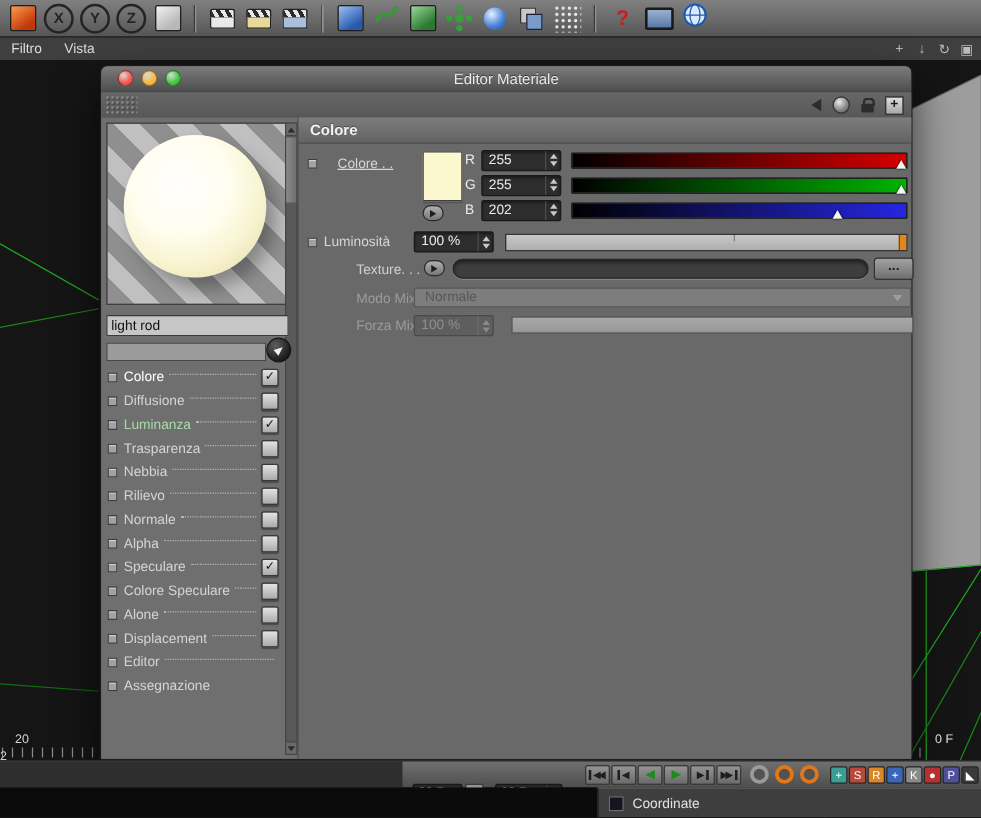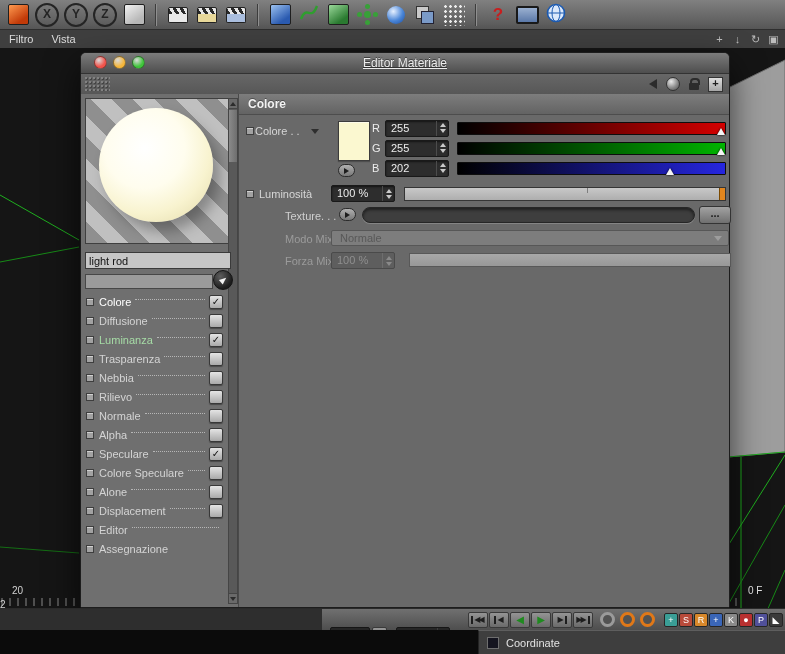--- a/index.html
+++ b/index.html
@@ -41,21 +41,21 @@
   .viewport{position:absolute;top:48px;left:0;width:785px;height:606px;background:#151515;}
   svg text{font-family:"Liberation Sans",sans-serif;}
   
   .mwindow{position:absolute;left:80px;top:52px;width:650px;height:556px;background:#6b6b6b;
            border:1px solid #1d1d1d;border-radius:6px 6px 2px 2px;box-sizing:border-box;
            box-shadow:0 14px 34px rgba(0,0,0,.65);}
   .titlebar{height:20px;border-radius:5px 5px 0 0;background:linear-gradient(#7c7c7c,#4e4e4e);
             border-bottom:1px solid #333;position:relative;}
   .traffic{position:absolute;left:13px;top:3px;display:flex;gap:6px;}
   .light{width:13px;height:13px;border-radius:50%;border:1px solid rgba(0,0,0,.4);box-sizing:border-box;}
-  .wtitle{text-align:center;line-height:20px;font-size:12px;color:#ececec;text-shadow:0 -1px 0 rgba(0,0,0,.45);text-decoration:underline;}
+  .wtitle{text-align:center;line-height:20px;font-size:12px;color:#ececec;text-shadow:0 -1px 0 rgba(0,0,0,.45);}
   .navstrip{height:20px;background:linear-gradient(#676767,#575757);border-bottom:1px solid #3e3e3e;position:relative;}
   .grip{position:absolute;left:3px;top:2px;width:26px;height:15px;
         background-image:radial-gradient(#828282 1px,transparent 1.2px),radial-gradient(#454545 1px,transparent 1.2px);
         background-size:4px 4px;background-position:0 0,1px 1px;}
   .nav-icons{position:absolute;right:6px;top:0;height:20px;display:flex;align-items:center;gap:9px;}
   .nav-tri-left{width:0;height:0;border-top:5px solid transparent;border-bottom:5px solid transparent;border-right:8px solid #2c2c2c;}
   .nav-sphere{width:12px;height:12px;border-radius:50%;background:radial-gradient(circle at 35% 30%,#e9e9e9,#8a8a8a 55%,#4e4e4e);border:1px solid #333;}
   .nav-lock{width:10px;height:7px;background:#2c2c2c;border-radius:1px;position:relative;margin-top:4px;}
   .nav-lock::before{content:"";position:absolute;left:1px;top:-5px;width:6px;height:5px;border:2px solid #2c2c2c;border-bottom:none;border-radius:4px 4px 0 0;}
   .nav-plus{width:13px;height:13px;background:linear-gradient(#dedede,#a6a6a6);border:1px solid #333;color:#1e1e1e;
@@ -93,21 +93,21 @@
   .ch-row.sel .ch-label{color:#ffffff;}
   .ch-row.tint .ch-label{color:#a6dca6;}
   .ch-leader{flex:1;border-bottom:1px dotted #b6b6b6;margin:0 4px 4px 4px;min-width:5px;}
   .ch-check{width:12px;height:12px;border-radius:2px;background:linear-gradient(#e4e4e4,#a9a9a9);border:1px solid #383838;
             font-size:10px;line-height:12px;text-align:center;color:#101010;flex:0 0 auto;box-shadow:0 1px 1px rgba(0,0,0,.35);}
   
   .rpanel{flex:1;background:#696969;position:relative;}
   .sect{height:20px;background:linear-gradient(#7d7d7d,#636363);border-bottom:1px solid #4d4d4d;
         font-size:12px;font-weight:bold;color:#f2f2f2;line-height:20px;padding-left:9px;text-shadow:0 -1px 0 rgba(0,0,0,.35);}
   .p-sq{width:6px;height:6px;background:#a2a2a2;border:1px solid #3e3e3e;box-shadow:inset 0 1px 0 rgba(255,255,255,.5);flex:0 0 auto;}
-  .p-row1{position:absolute;left:7px;top:31px;display:flex;align-items:center;gap:1px;font-size:11px;color:#d6d6d6;}
+  .p-row1{position:absolute;left:7px;top:31px;display:flex;align-items:center;gap:16px;font-size:11px;color:#d6d6d6;text-decoration:underline;}
   .dd-tri-sm{width:0;height:0;border-left:4px solid transparent;border-right:4px solid transparent;border-top:5px solid #2e2e2e;margin-left:10px;}
   .swatch{position:absolute;left:99px;top:27px;width:30px;height:38px;border:1px solid #3c3c3c;
           box-shadow:inset 0 1px 0 rgba(255,255,255,.55),0 1px 1px rgba(0,0,0,.25);}
   .rgbrows{position:absolute;left:133px;top:24px;right:3px;}
   .rgb-row{display:flex;align-items:center;height:20px;}
   .rgb-label{width:13px;font-size:11px;color:#ececec;}
   .spin{width:62px;height:15px;background:#2d2d2d;border:1px solid #191919;border-radius:2px;color:#ededed;
         font-size:11px;line-height:15px;position:relative;box-shadow:inset 0 1px 2px rgba(0,0,0,.55);flex:0 0 auto;}
   .spin-val{padding-left:5px;}
   .stepper{position:absolute;right:0;top:0;bottom:0;width:11px;border-left:1px solid #4c4c4c;display:flex;flex-direction:column;

